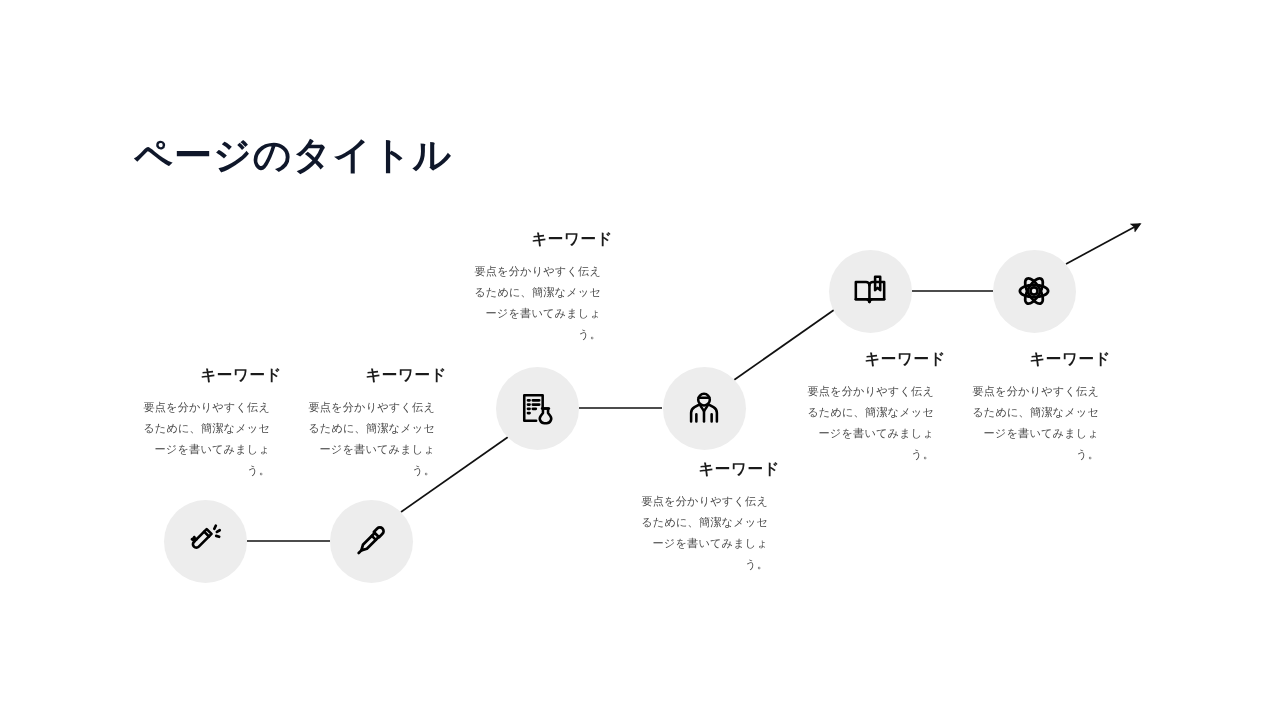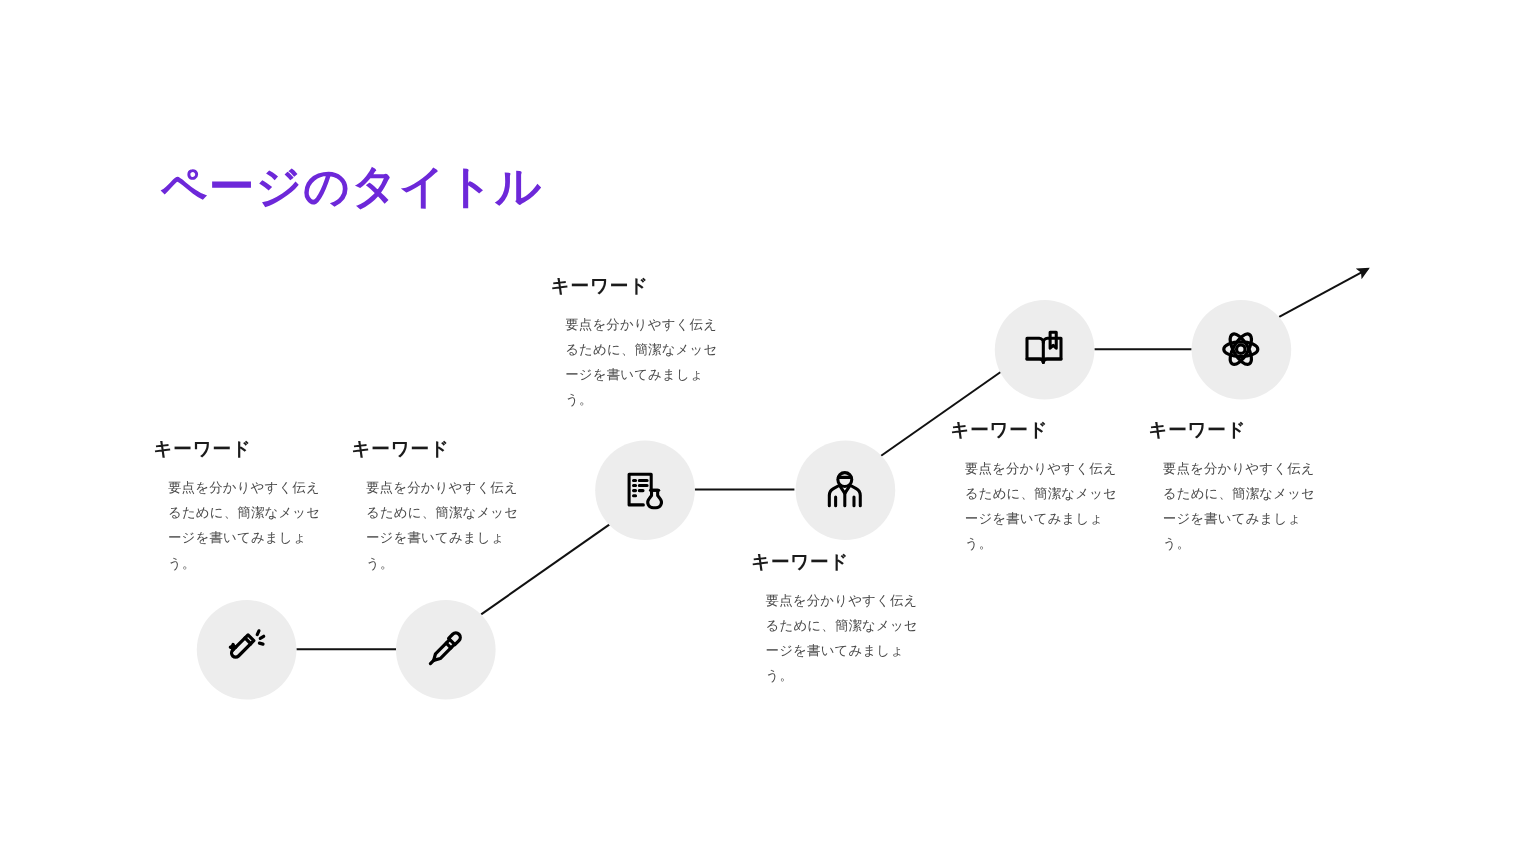--- a/index.html
+++ b/index.html
@@ -22,21 +22,21 @@
     height: 720px;
     background: #ffffff;
   }
   #page-title {
     position: absolute;
     left: 134px;
     top: 130px;
     font-size: 38px;
     font-weight: 700;
     letter-spacing: 1px;
-    color: #6d28d9;
+    color: #0f172a;
     white-space: nowrap;
   }
   #connectors {
     position: absolute;
     left: 0;
     top: 0;
     width: 1280px;
     height: 720px;
     pointer-events: none;
   }
@@ -57,21 +57,21 @@
     color: #000000;
   }
   .node .node-icon svg {
     display: block;
     width: 100%;
     height: 100%;
   }
   .text-block {
     position: absolute;
     width: 154px;
-    text-align: left;
+    text-align: right;
   }
   .kw-heading {
     font-size: 15.5px;
     font-weight: 700;
     color: #1b1b1b;
     letter-spacing: 0.6px;
     margin: 0 0 12px 0;
     line-height: 1.2;
   }
   .kw-body {

